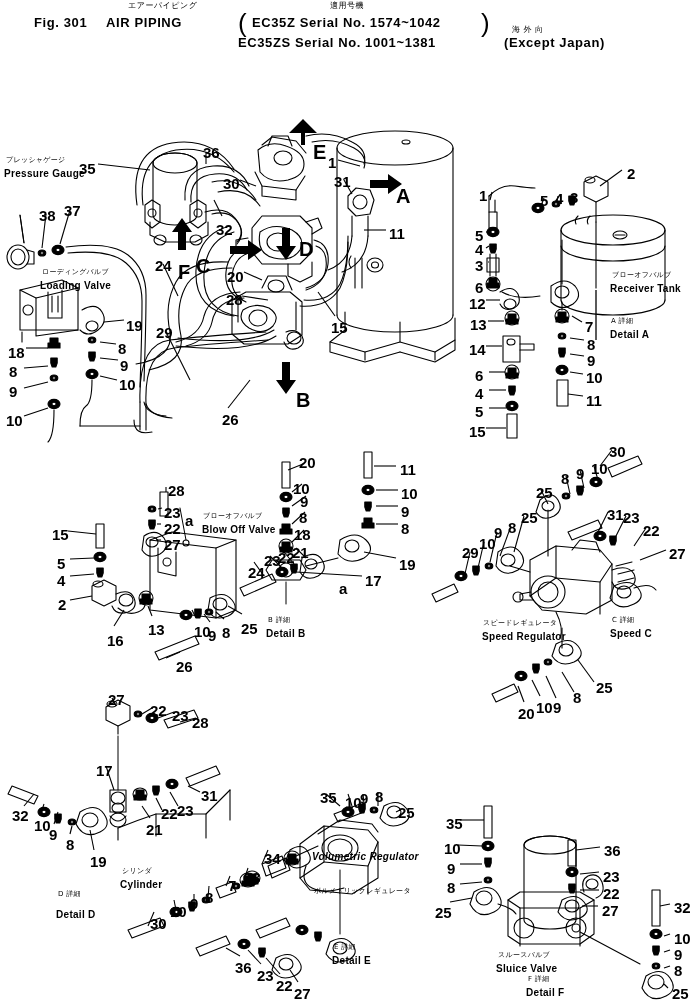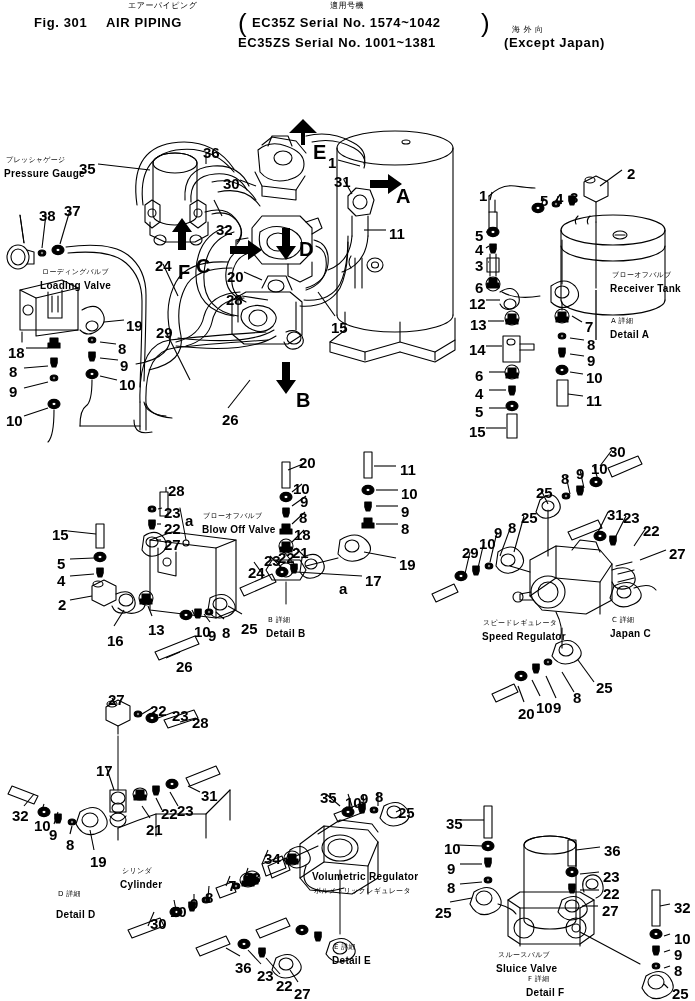--- a/index.html
+++ b/index.html
@@ -621,33 +621,33 @@
 <div class="txt jp-sm" style="left:203px;top:513px;">ブローオフバルブ</div>
 <div class="txt partname" style="left:202px;top:525px;">Blow Off Valve</div>
 
 <div class="txt jp-sm" style="left:483px;top:620px;">スピードレギュレータ</div>
 <div class="txt partname" style="left:482px;top:632px;">Speed Regulator</div>
 
 <div class="txt jp-sm" style="left:122px;top:868px;">シリンダ</div>
 <div class="txt partname" style="left:120px;top:880px;">Cylinder</div>
 
 <div class="txt jp-sm" style="left:314px;top:888px;">ボルメトリックレギュレータ</div>
-<div class="txt partname" style="left:312px;top:872px;">Volumetric Regulator</div>
+<div class="txt partname" style="left:312px;top:852px;font-style:italic;">Volumetric Regulator</div>
 
 <div class="txt jp-sm" style="left:498px;top:952px;">スルースバルブ</div>
 <div class="txt partname" style="left:496px;top:964px;">Sluice Valve</div>
 
 <div class="txt jp-sm" style="left:611px;top:318px;">A 詳細</div>
 <div class="txt detailname" style="left:610px;top:330px;">Detail A</div>
 
 <div class="txt jp-sm" style="left:268px;top:617px;">B 詳細</div>
 <div class="txt detailname" style="left:266px;top:629px;">Detail B</div>
 
 <div class="txt jp-sm" style="left:612px;top:617px;">C 詳細</div>
-<div class="txt detailname" style="left:610px;top:629px;">Japan C</div>
+<div class="txt detailname" style="left:610px;top:629px;">Speed C</div>
 
 <div class="txt jp-sm" style="left:58px;top:891px;">D 詳細</div>
 <div class="txt detailname" style="left:56px;top:910px;">Detail D</div>
 
 <div class="txt jp-sm" style="left:334px;top:944px;">E 詳細</div>
 <div class="txt detailname" style="left:332px;top:956px;">Detail E</div>
 
 <div class="txt jp-sm" style="left:528px;top:976px;">F 詳細</div>
 <div class="txt detailname" style="left:526px;top:988px;">Detail F</div>
 

